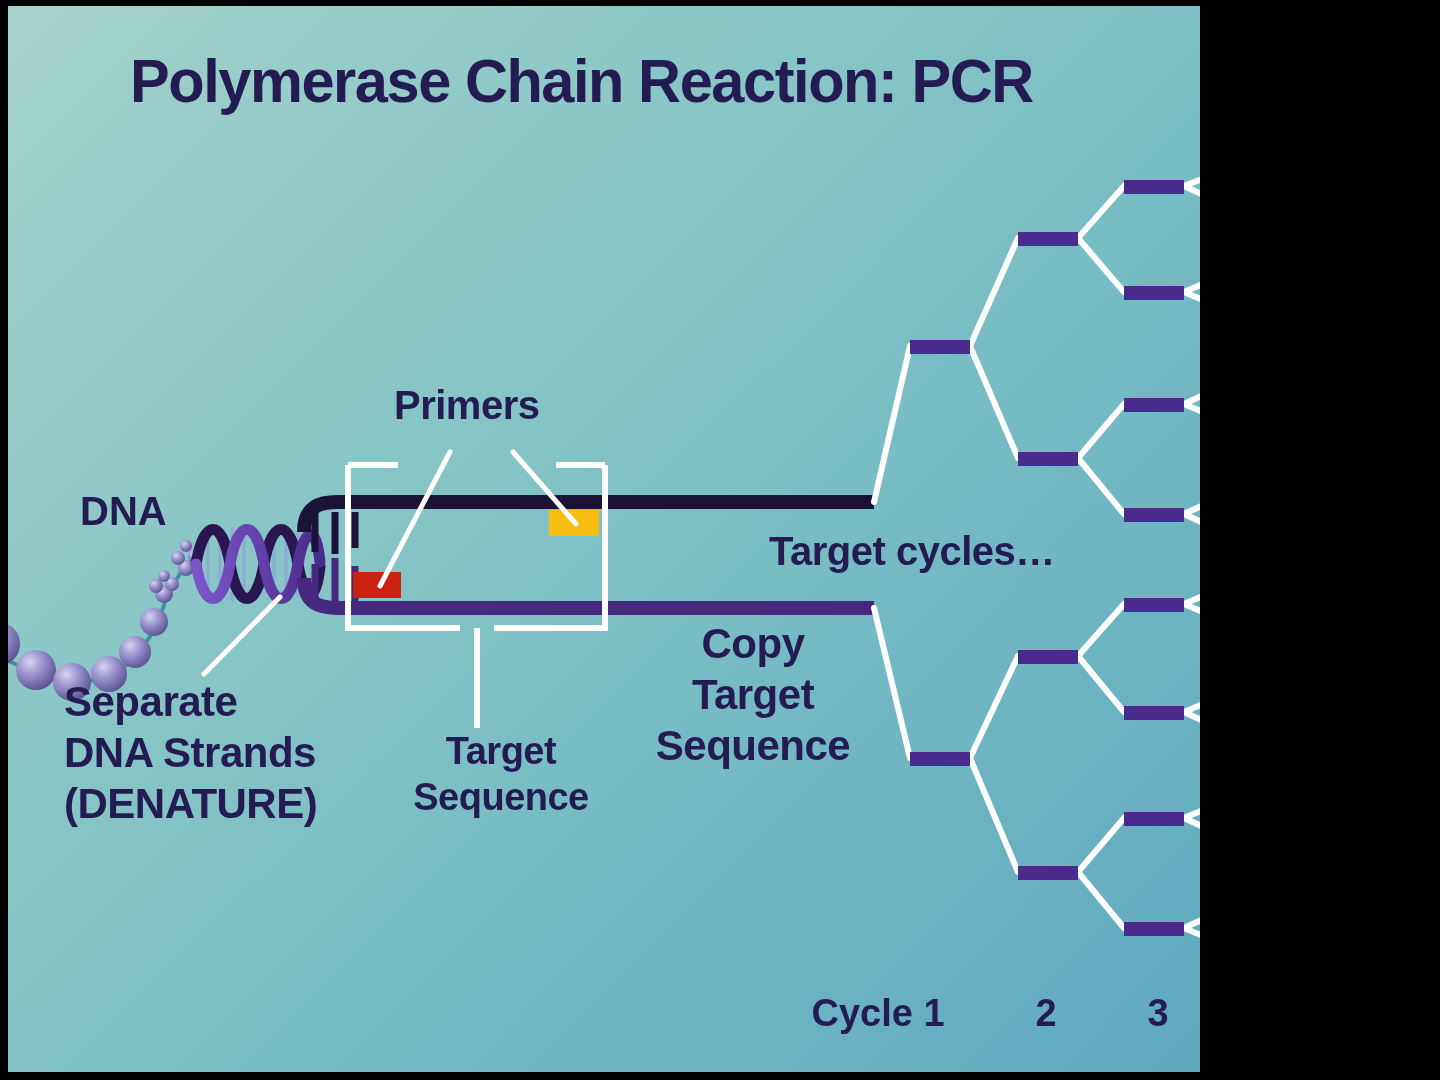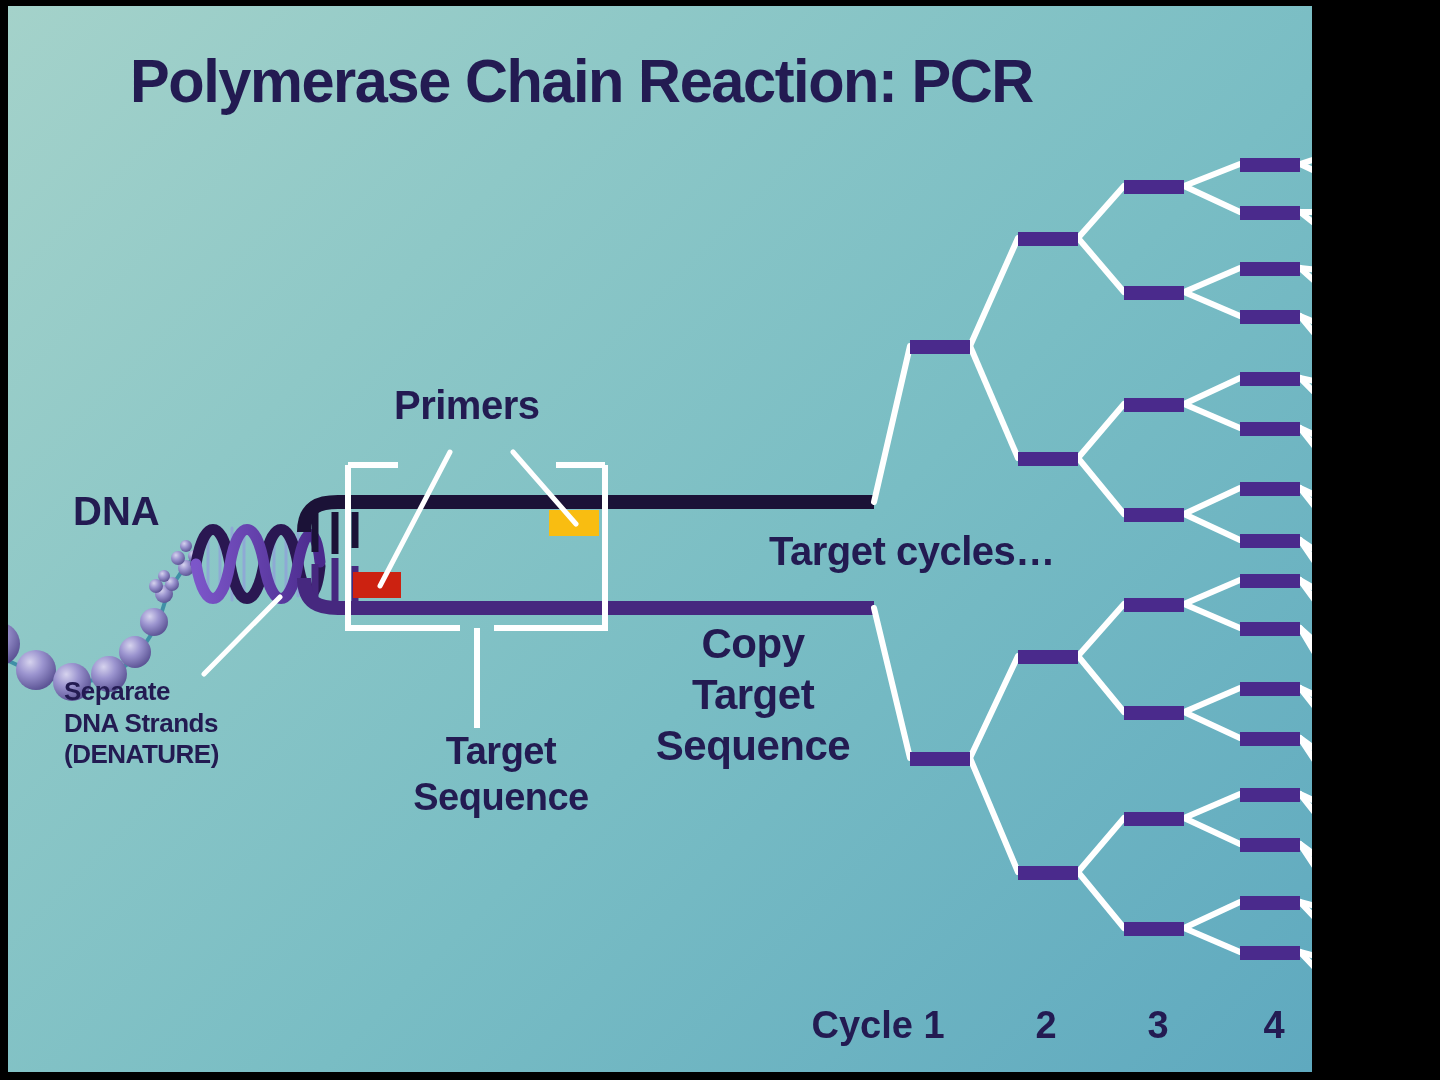--- a/index.html
+++ b/index.html
@@ -12,21 +12,21 @@
     width: 1440px;
     height: 1080px;
     overflow: hidden;
     background: #000;
     font-family: "Liberation Sans", sans-serif;
   }
   #canvas {
     position: absolute;
     left: 8px;
     top: 6px;
-    width: 1304px;
+    width: 1192px;
     height: 1066px;
     background: linear-gradient(135deg, #a4d2ca 0%, #8ec8c7 28%, #79bdc4 58%, #5fa9bf 100%);
     overflow: hidden;
   }
   .svg-layer {
     position: absolute;
     left: 0; top: 0;
     width: 1424px;
     height: 1066px;
   }
@@ -41,34 +41,34 @@
   }
   #title {
     left: 122px;
     top: 42px;
     font-size: 62px;
     letter-spacing: -1.5px;
     transform: scaleX(0.96);
     transform-origin: left top;
   }
   #dna-label {
-    left: 65px;
+    left: 72px;
     top: 484px;
     font-size: 40px;
     letter-spacing: 0px;
   }
   #primers-label {
     left: 386px;
     top: 378px;
     font-size: 40px;
   }
   #denature-label {
     left: 56px;
     top: 670px;
-    font-size: 26px;
+    font-size: 42px;
     text-align: left;
     line-height: 1.22;
   }
   #target-label {
     left: 398px;
     top: 722px;
     font-size: 38px;
     line-height: 1.22;
     text-align: center;
     width: 190px;
@@ -88,21 +88,20 @@
   }
   .cyclenum {
     position: absolute;
     color: #231b52;
     font-weight: bold;
     font-size: 38px;
     font-family: "Liberation Sans", sans-serif;
     top: 986px;
     text-align: center;
     white-space: pre;
-    margin-top: 12px;
   }
 </style>
 </head>
 <body>
 
 <div id="slide">
   <div id="canvas">
 
     <svg class="svg-layer" viewBox="0 0 1424 1066">
       <defs>

